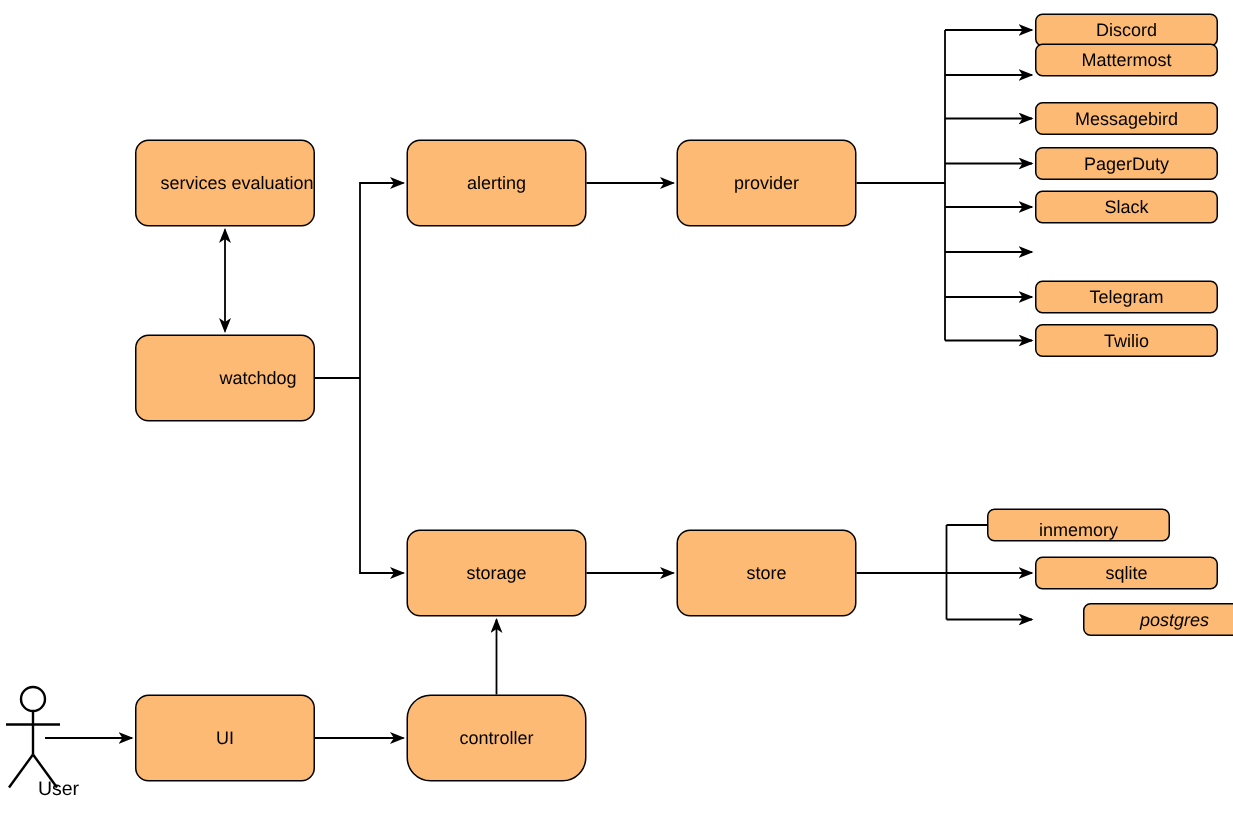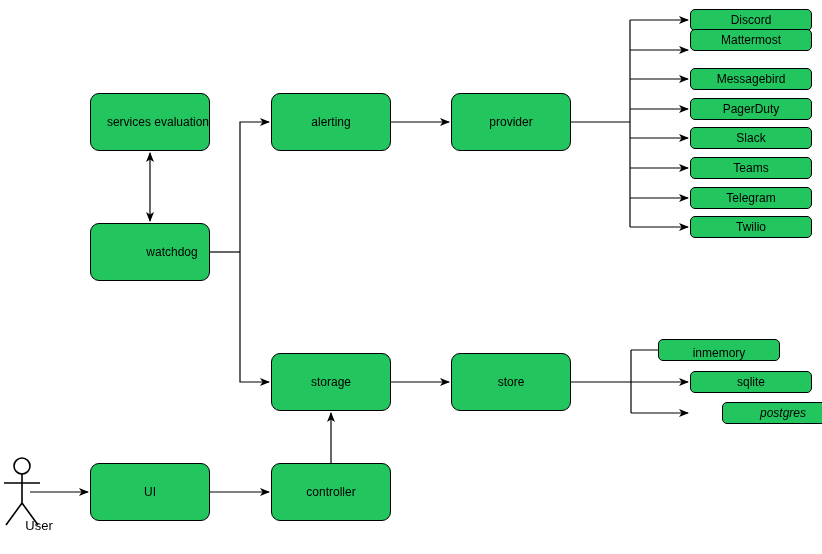--- a/index.html
+++ b/index.html
@@ -23,21 +23,21 @@
     position: absolute;
     left: 0;
     top: 0;
     width: 822px;
     height: 554px;
   }
   .node {
     position: absolute;
     box-sizing: border-box;
     border: 1px solid #000000;
-    background: #22c55e;
+    background: #fdba74;
     display: flex;
     align-items: center;
     justify-content: center;
     color: #000000;
     text-align: center;
     z-index: 2;
   }
   .node.main {
     width: 120px;
     height: 58px;
@@ -139,41 +139,38 @@
   </div>
 
   <div class="node main" style="left:451px; top:353px;">
     <span>store</span>
   </div>
 
   <div class="node main" style="left:90px; top:463px;">
     <span>UI</span>
   </div>
 
-  <div class="node main" style="left:271px; top:463px;">
+  <div class="node main" style="left:271px; top:463px;border-radius:16px;">
     <span>controller</span>
   </div>
 
   <div class="node leaf" style="left:690px; top:9px;">
     <span>Discord</span>
   </div>
   <div class="node leaf" style="left:690px; top:29px;">
     <span>Mattermost</span>
   </div>
   <div class="node leaf" style="left:690px; top:68px;">
     <span>Messagebird</span>
   </div>
   <div class="node leaf" style="left:690px; top:98px;">
     <span>PagerDuty</span>
   </div>
   <div class="node leaf" style="left:690px; top:127px;">
     <span>Slack</span>
-  </div>
-  <div class="node leaf" style="left:690px; top:157px;">
-    <span>Teams</span>
   </div>
   <div class="node leaf" style="left:690px; top:187px;">
     <span>Telegram</span>
   </div>
   <div class="node leaf" style="left:690px; top:216px;">
     <span>Twilio</span>
   </div>
 
   <div class="node leaf" style="left:658px; top:339px;align-items:flex-end;">
     <span>inmemory</span>

